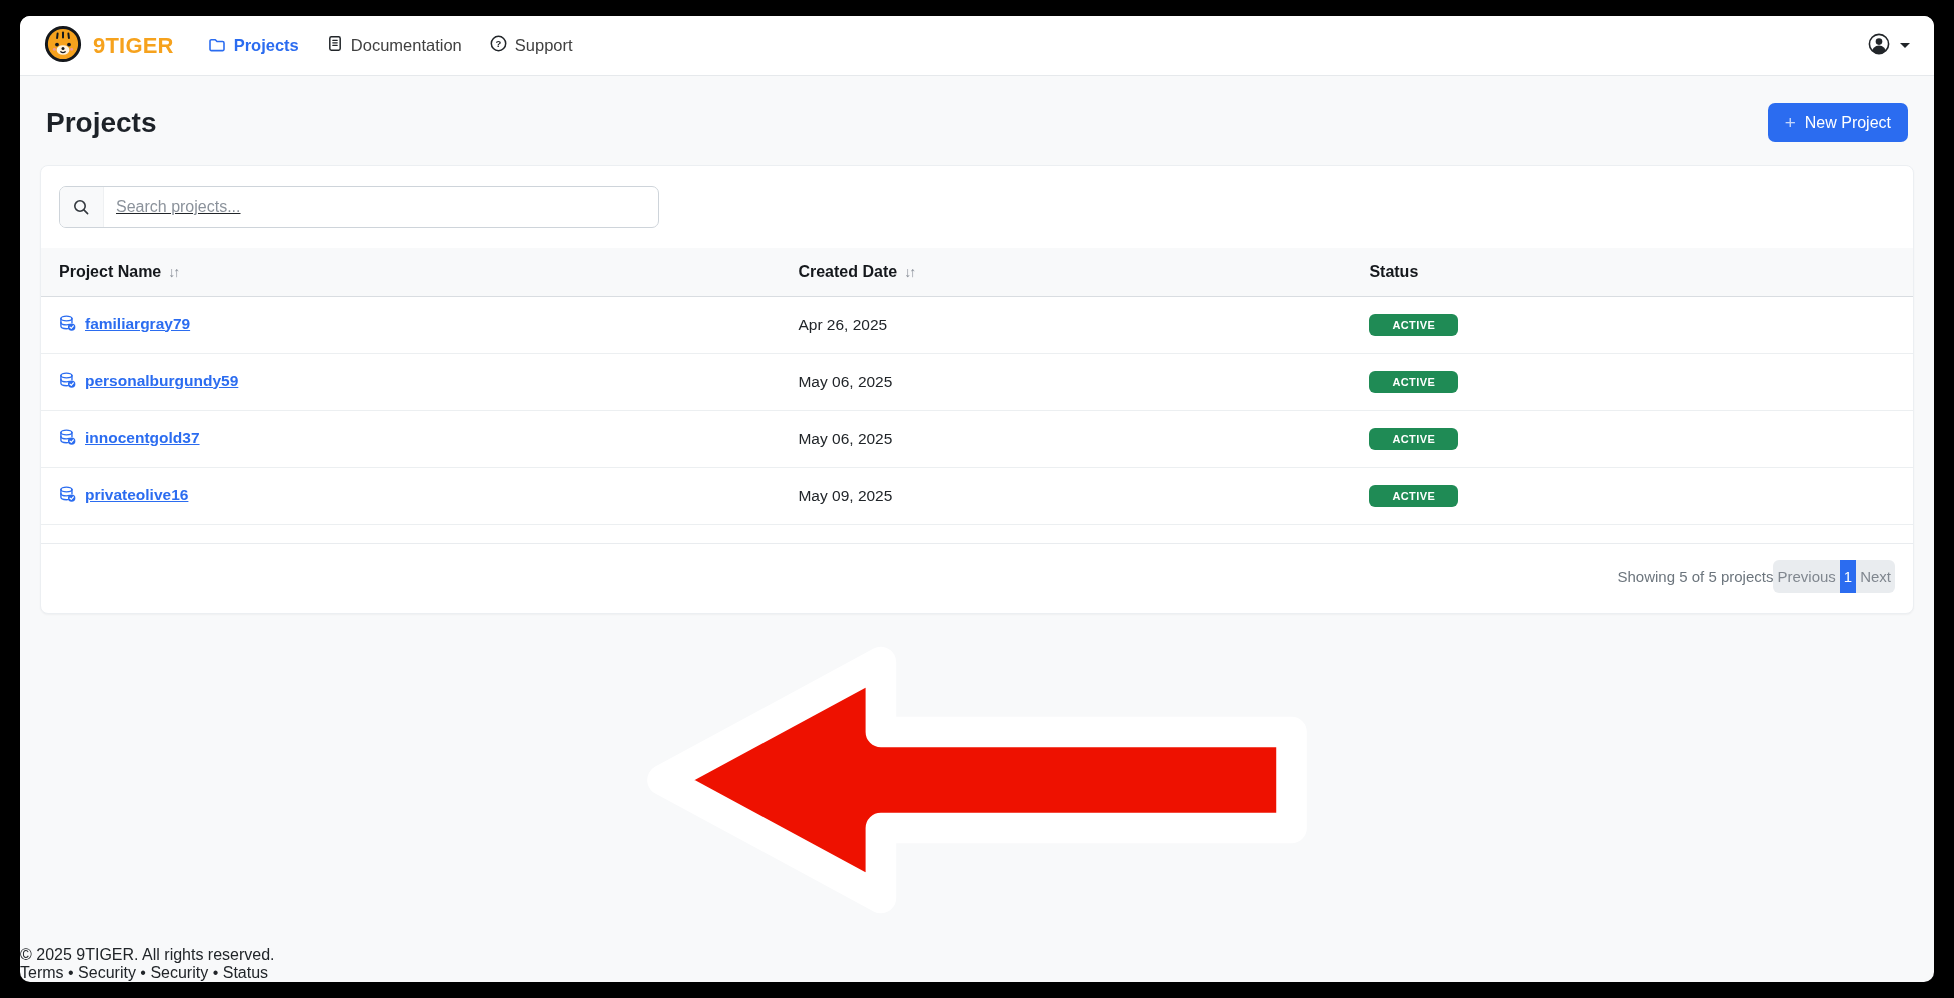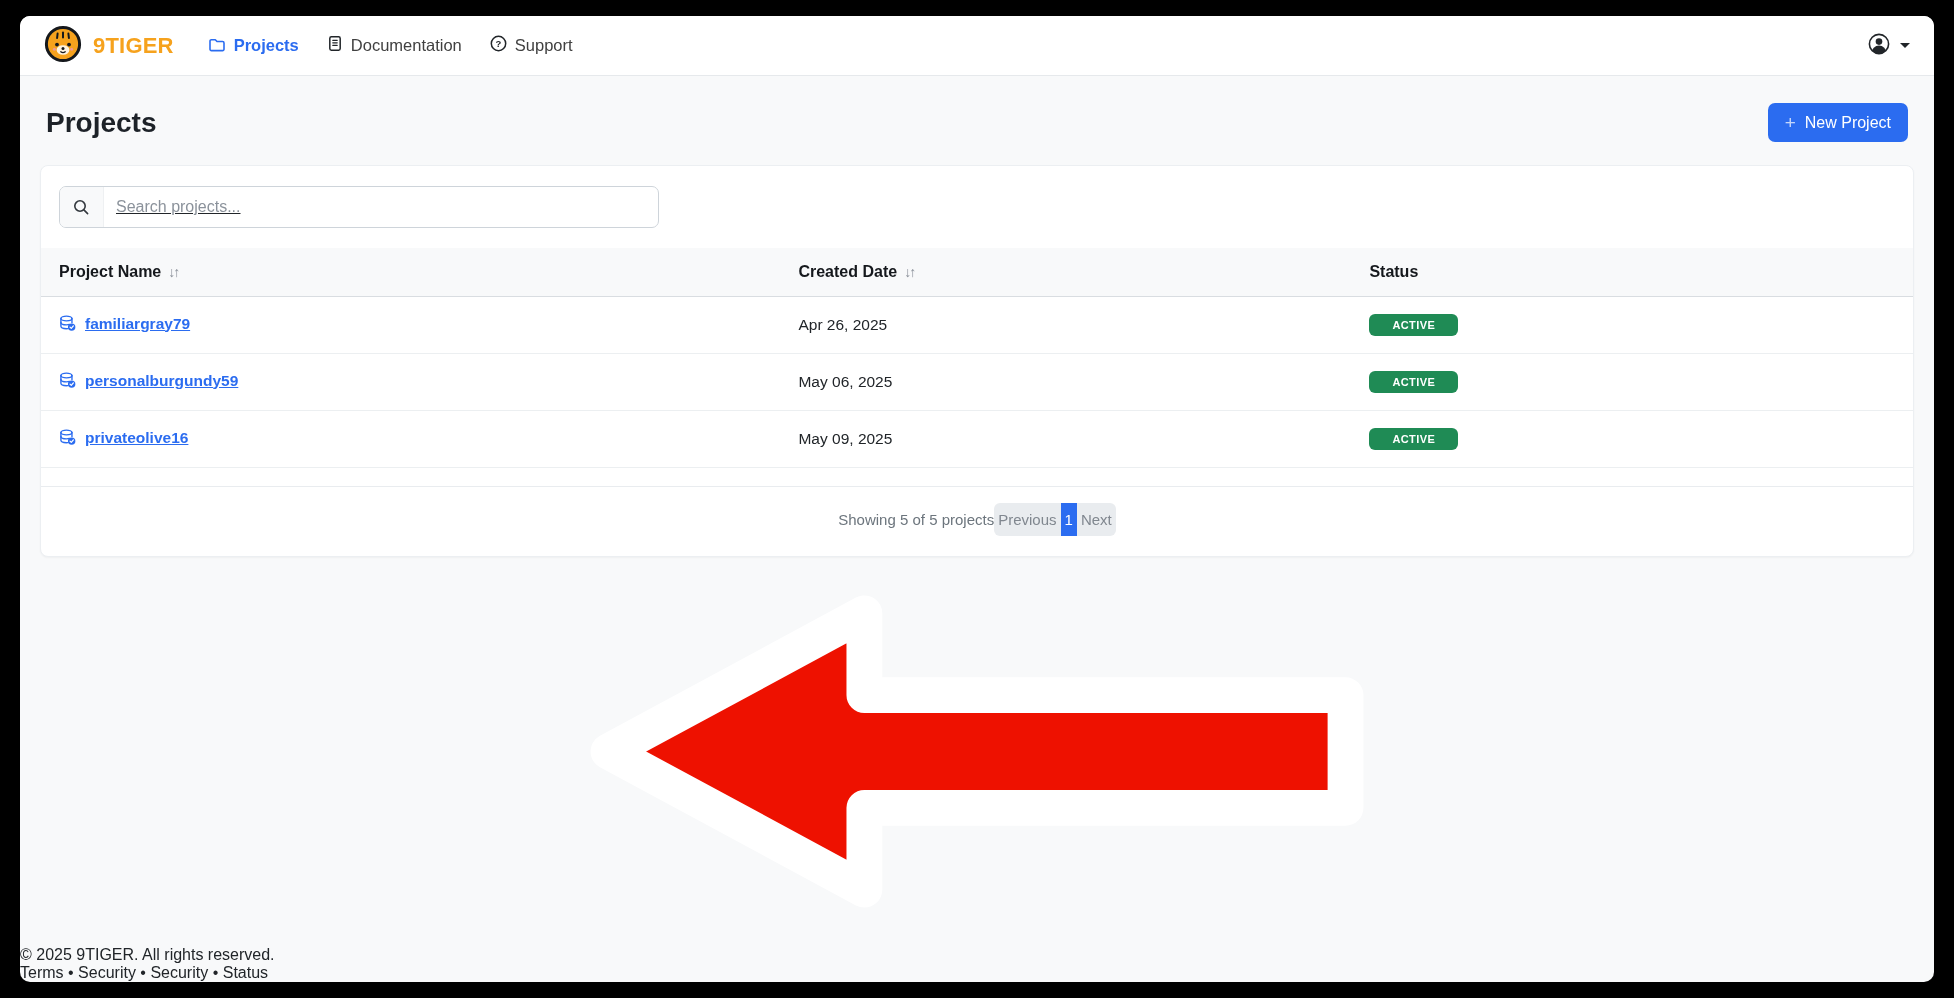--- a/index.html
+++ b/index.html
@@ -66,21 +66,21 @@
   .sort-glyph { color:#8a9099; font-weight:normal; font-size:14px; letter-spacing:-2px; margin-left:7px; cursor:pointer; }
   tbody td { padding:17px 18px; border-bottom:1px solid #eceff1; font-size:15.5px; color:#212529; }
   .proj-cell { display:flex; align-items:flex-start; gap:9px; }
   .plink { color:#2b6cf0; font-weight:600; text-decoration:underline; cursor:pointer; }
   .badge {
     display:inline-block; background:#1f8b55; color:#fff;
     font-size:11px; font-weight:bold; letter-spacing:.4px;
     padding:5px 23px; border-radius:6px;
   }
   .card-footer {
-    display:flex; justify-content:center; align-items:center;
+    display:flex; justify-content:flex-end; align-items:center;
     border-top:1px solid #e9ecef; margin:18px 0 0 0; padding:16px 18px 4px 18px;
   }
   .summary { color:#6c757d; font-size:15px; }
   .pagination { display:flex; border-radius:6px; overflow:hidden; }
   .page-item { padding:8px 4px; font-size:15px; background:#e9ecef; color:#80878f; cursor:pointer; }
   .page-item.current { background:#2b6cf0; color:#fff; }
   .page-item.next { color:#49505'7; color:#495057; }
   /* ---------- annotation arrow ---------- */
   .annot-arrow {
     position:absolute; left:183px; top:525px; width:156px; height:76px;
@@ -249,20 +249,32 @@
           </td>
           <td>May 06, 2025</td>
           <td><span class="badge">ACTIVE</span></td>
         </tr>
         <tr>
           <td>
               <span class="proj-cell">
             <span><svg class="ic" width="17" height="17">
                     <use href="#i-db"></use>
                   </svg></span>
+            <a class="plink">innocentgold37</a>
+              </span>
+          </td>
+          <td>May 06, 2025</td>
+          <td><span class="badge">ACTIVE</span></td>
+        </tr>
+        <tr>
+          <td>
+              <span class="proj-cell">
+            <span><svg class="ic" width="17" height="17">
+                    <use href="#i-db"></use>
+                  </svg></span>
             <a class="plink">privateolive16</a>
               </span>
           </td>
           <td>May 09, 2025</td>
           <td><span class="badge">ACTIVE</span></td>
         </tr>
       </tbody>
     </table>
 
     <div class="card-footer">

